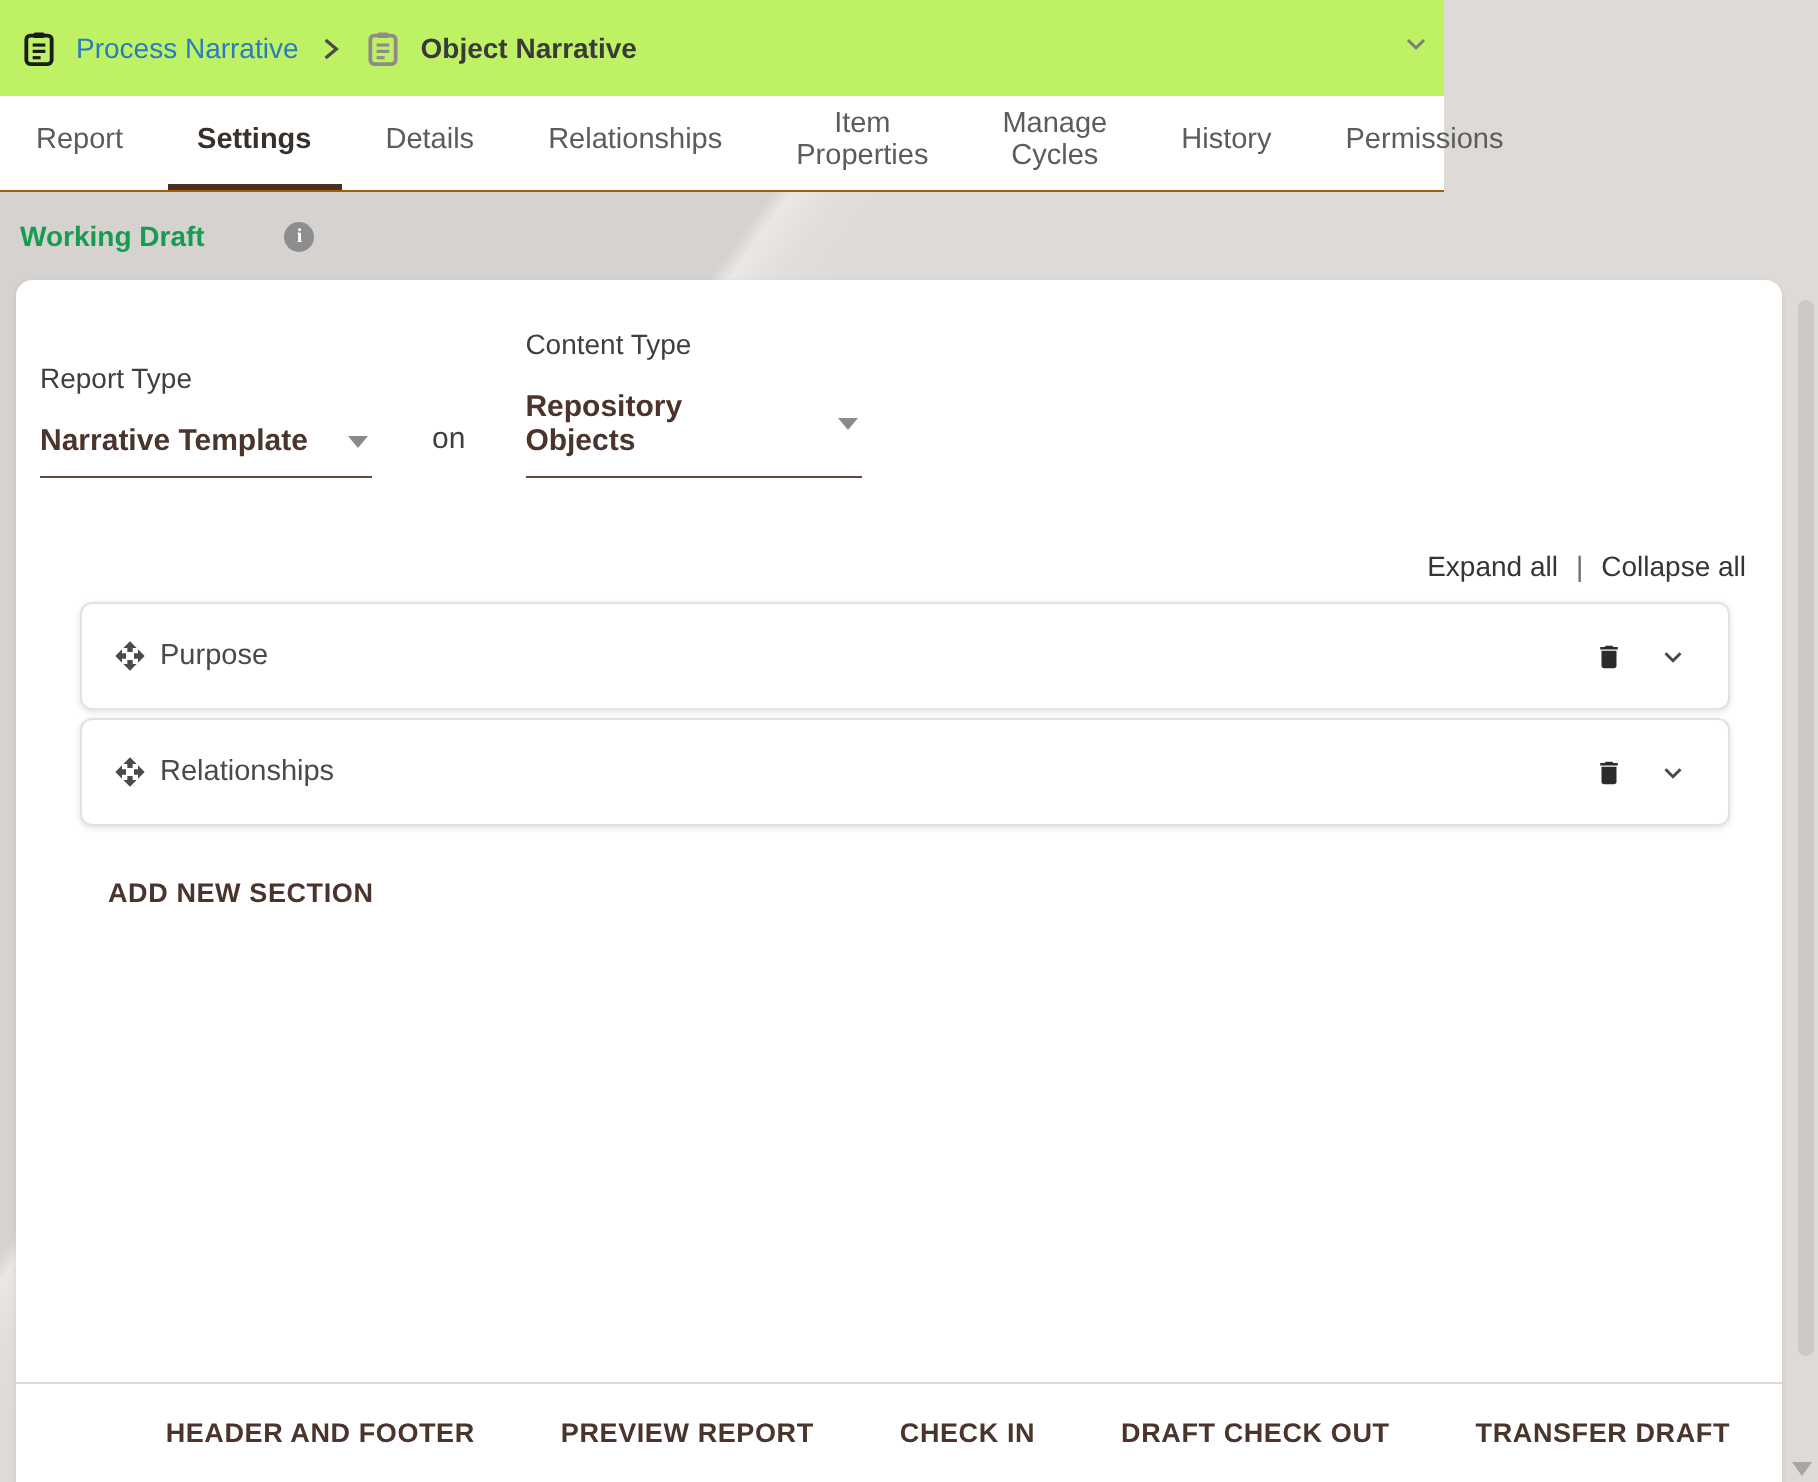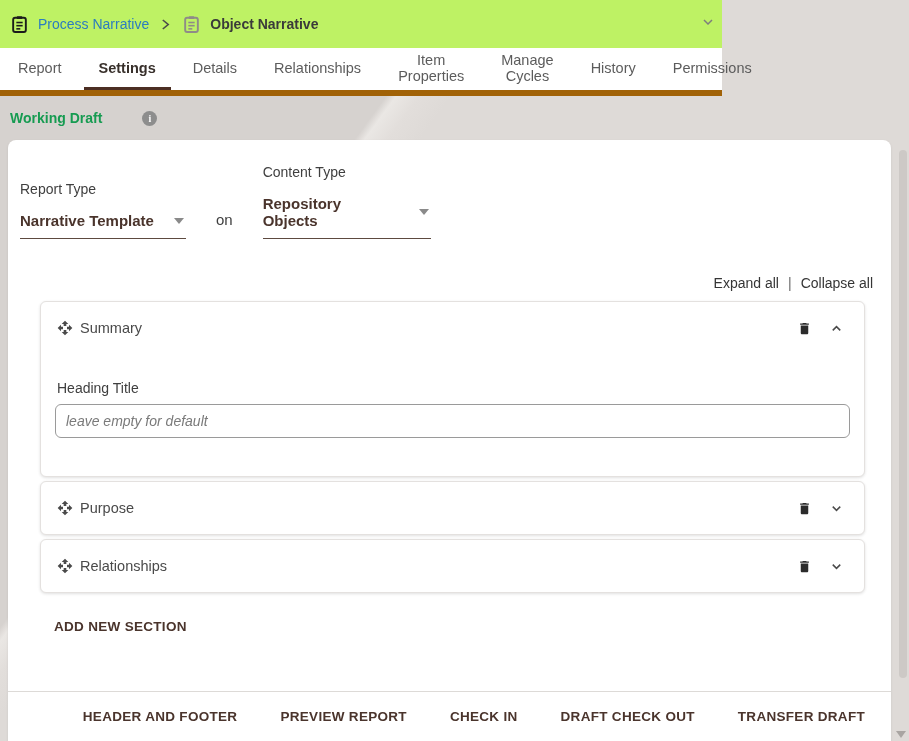--- a/index.html
+++ b/index.html
@@ -16,21 +16,21 @@
   .crumb-row { height:48px; display:flex; align-items:center; padding-left:10px; position:relative; }
   .crumb-icon { width:19px; height:19px; }
   .crumb-icon.black { color:#1b1b1b; }
   .crumb-icon.gray { color:#8f8b88; }
   .crumb-link { font-size:14px; color:#2b7cbf; margin:0 12px 0 9px; cursor:pointer; }
   .crumb-sep { color:#4a4a4a; margin-right:12px; }
   .crumb-current { font-size:14px; font-weight:700; color:#3a3a3a; margin-left:9px; }
   .header-collapse { position:absolute; right:6px; top:14px; color:#7d7d7d; cursor:pointer; }
 
   
-  .tabs { display:flex; align-items:stretch; height:48px; padding-left:3px; border-bottom:6px solid #a16207; background:#fff; }
+  .tabs { display:flex; align-items:stretch; height:48px; padding-left:3px; border-bottom:1px solid #a16207; background:#fff; }
   .tab { display:flex; align-items:center; padding:0 15px; margin-right:7px; font-size:14.5px; color:#5c5c5c; cursor:pointer; border-bottom:3px solid transparent; }
   .tab.active { color:#38302b; font-weight:700; border-bottom-color:#4c2e23; }
 
   
   .statusbar { position:absolute; top:96px; left:0; width:909px; height:44px; display:flex; align-items:center; padding-left:10px;gap:31px; }
   .status-label { font-size:14px; font-weight:700; color:#169b51; }
   .info-icon { width:15px; height:15px; border-radius:50%; background:#8d8d8d; color:#fff; font-size:10px; font-weight:700; display:flex; align-items:center; justify-content:center; margin-left:9px; font-family:"Liberation Serif", serif; cursor:pointer; }
 
   
   .card { position:absolute; left:8px; top:140px; width:883px; height:620px; background:#fff; border-radius:8px; box-shadow:0 1px 3px rgba(0,0,0,0.08); }
@@ -145,45 +145,20 @@
       </div>
     </div>
 
     <div class="expand-row">
       <span class="lnk">Expand all</span>
       <span class="pipe">|</span>
       <span class="lnk">Collapse all</span>
     </div>
 
     
-    <div class="section">
-      <div class="sec-head">
-        <span class="move-icon">
-          <svg width="16" height="16" viewBox="0 0 24 24" fill="currentColor">
-              <path d="M10 9h4V6h3l-5-5-5 5h3v3zm-1 1H6V7l-5 5 5 5v-3h3v-4zm14 2l-5-5v3h-3v4h3v3l5-5zm-9 3h-4v3H7l5 5 5-5h-3v-3z"></path>
-            </svg>
-        </span>
-        <span class="sec-title">Summary</span>
-        <span class="sec-spacer"></span>
-        <span class="trash-icon">
-          <svg width="15" height="17" viewBox="0 0 24 24" fill="currentColor">
-              <path d="M6 19c0 1.1.9 2 2 2h8c1.1 0 2-.9 2-2V7H6v12zM19 4h-3.5l-1-1h-5l-1 1H5v2h14V4z"></path>
-            </svg>
-        </span>
-        <span class="chev-icon">
-          <svg width="15" height="15" viewBox="0 0 24 24">
-              <polyline points="6,15 12,9 18,15" fill="none" stroke="currentColor" stroke-width="2.4"></polyline>
-            </svg>
-        </span>
-      </div>
-      <div class="sec-body">
-        <div class="field-label">Heading Title</div>
-        <input class="text-input" type="text" placeholder="leave empty for default" style="">
-      </div>
-    </div>
 
     
     <div class="section">
       <div class="sec-head">
         <span class="move-icon">
           <svg width="16" height="16" viewBox="0 0 24 24" fill="currentColor">
               <path d="M10 9h4V6h3l-5-5-5 5h3v3zm-1 1H6V7l-5 5 5 5v-3h3v-4zm14 2l-5-5v3h-3v4h3v3l5-5zm-9 3h-4v3H7l5 5 5-5h-3v-3z"></path>
             </svg>
         </span>
         <span class="sec-title">Purpose</span>

